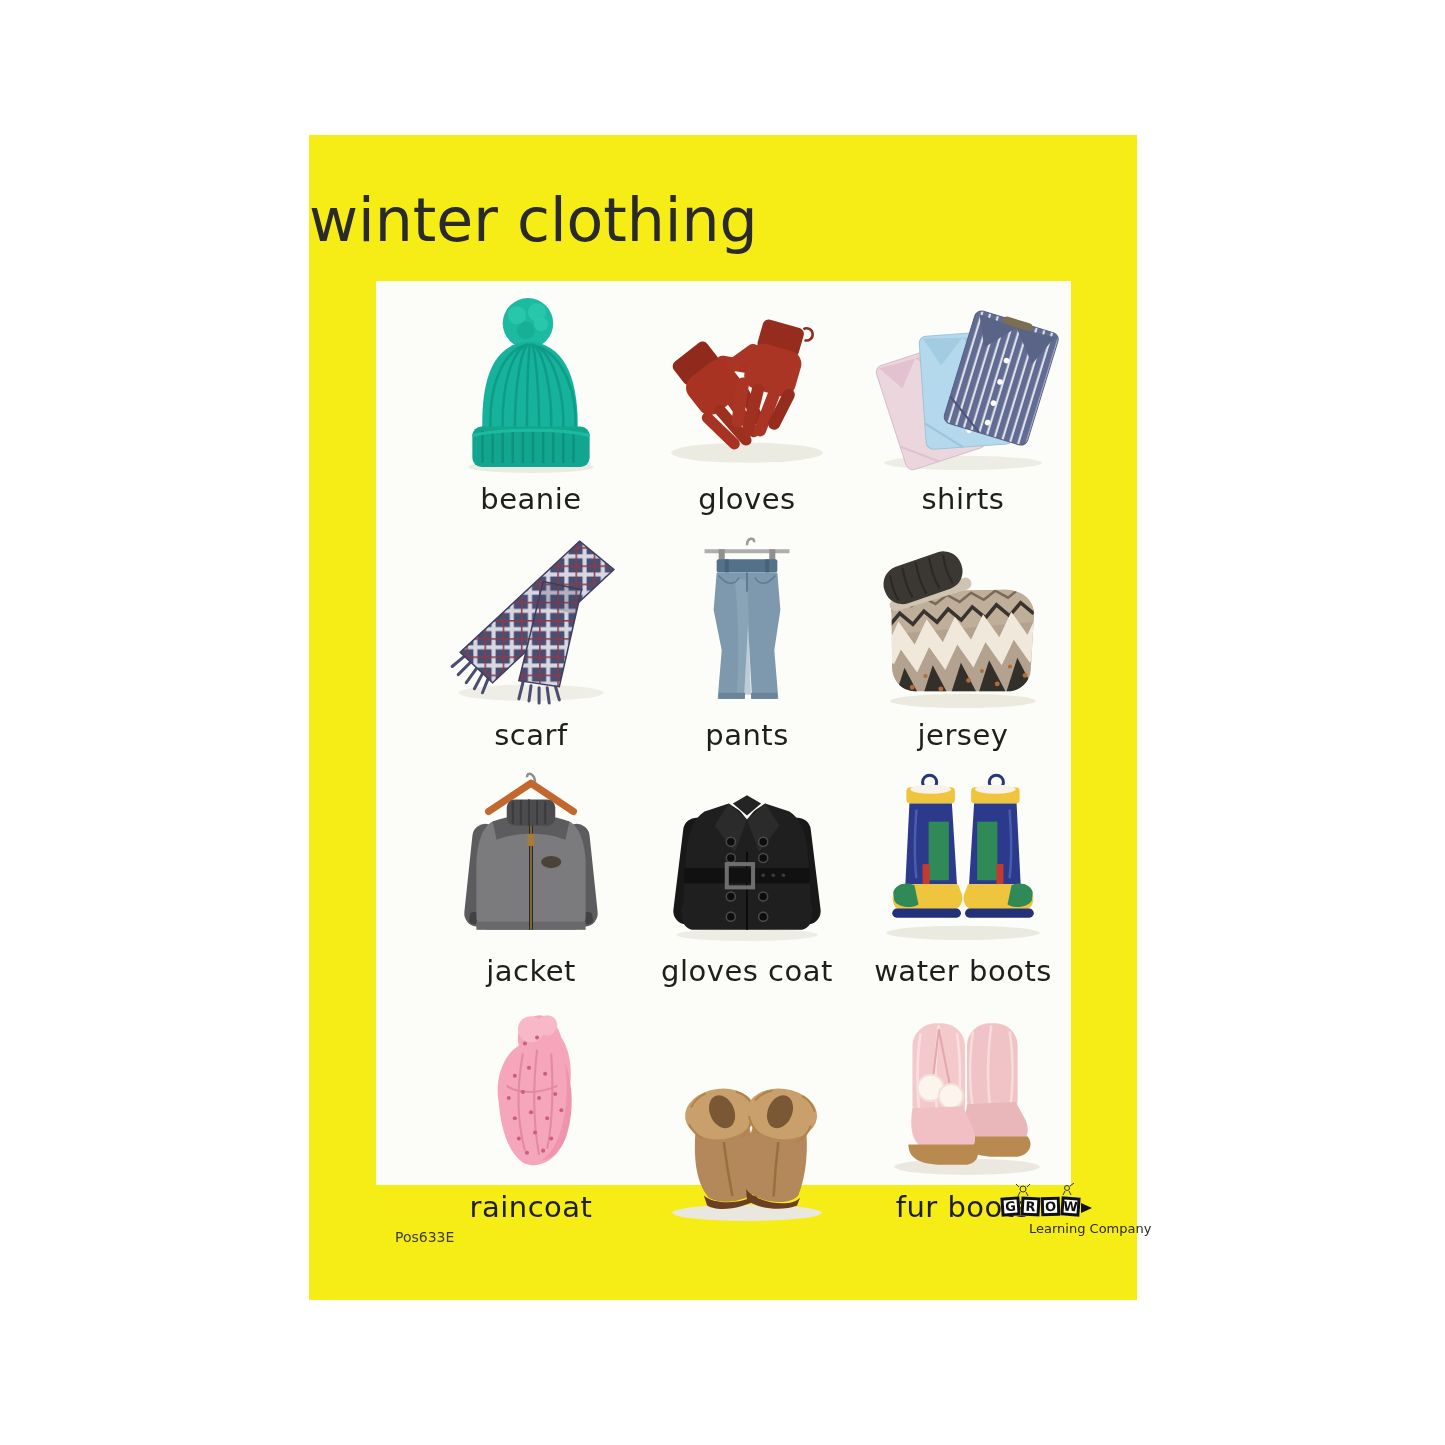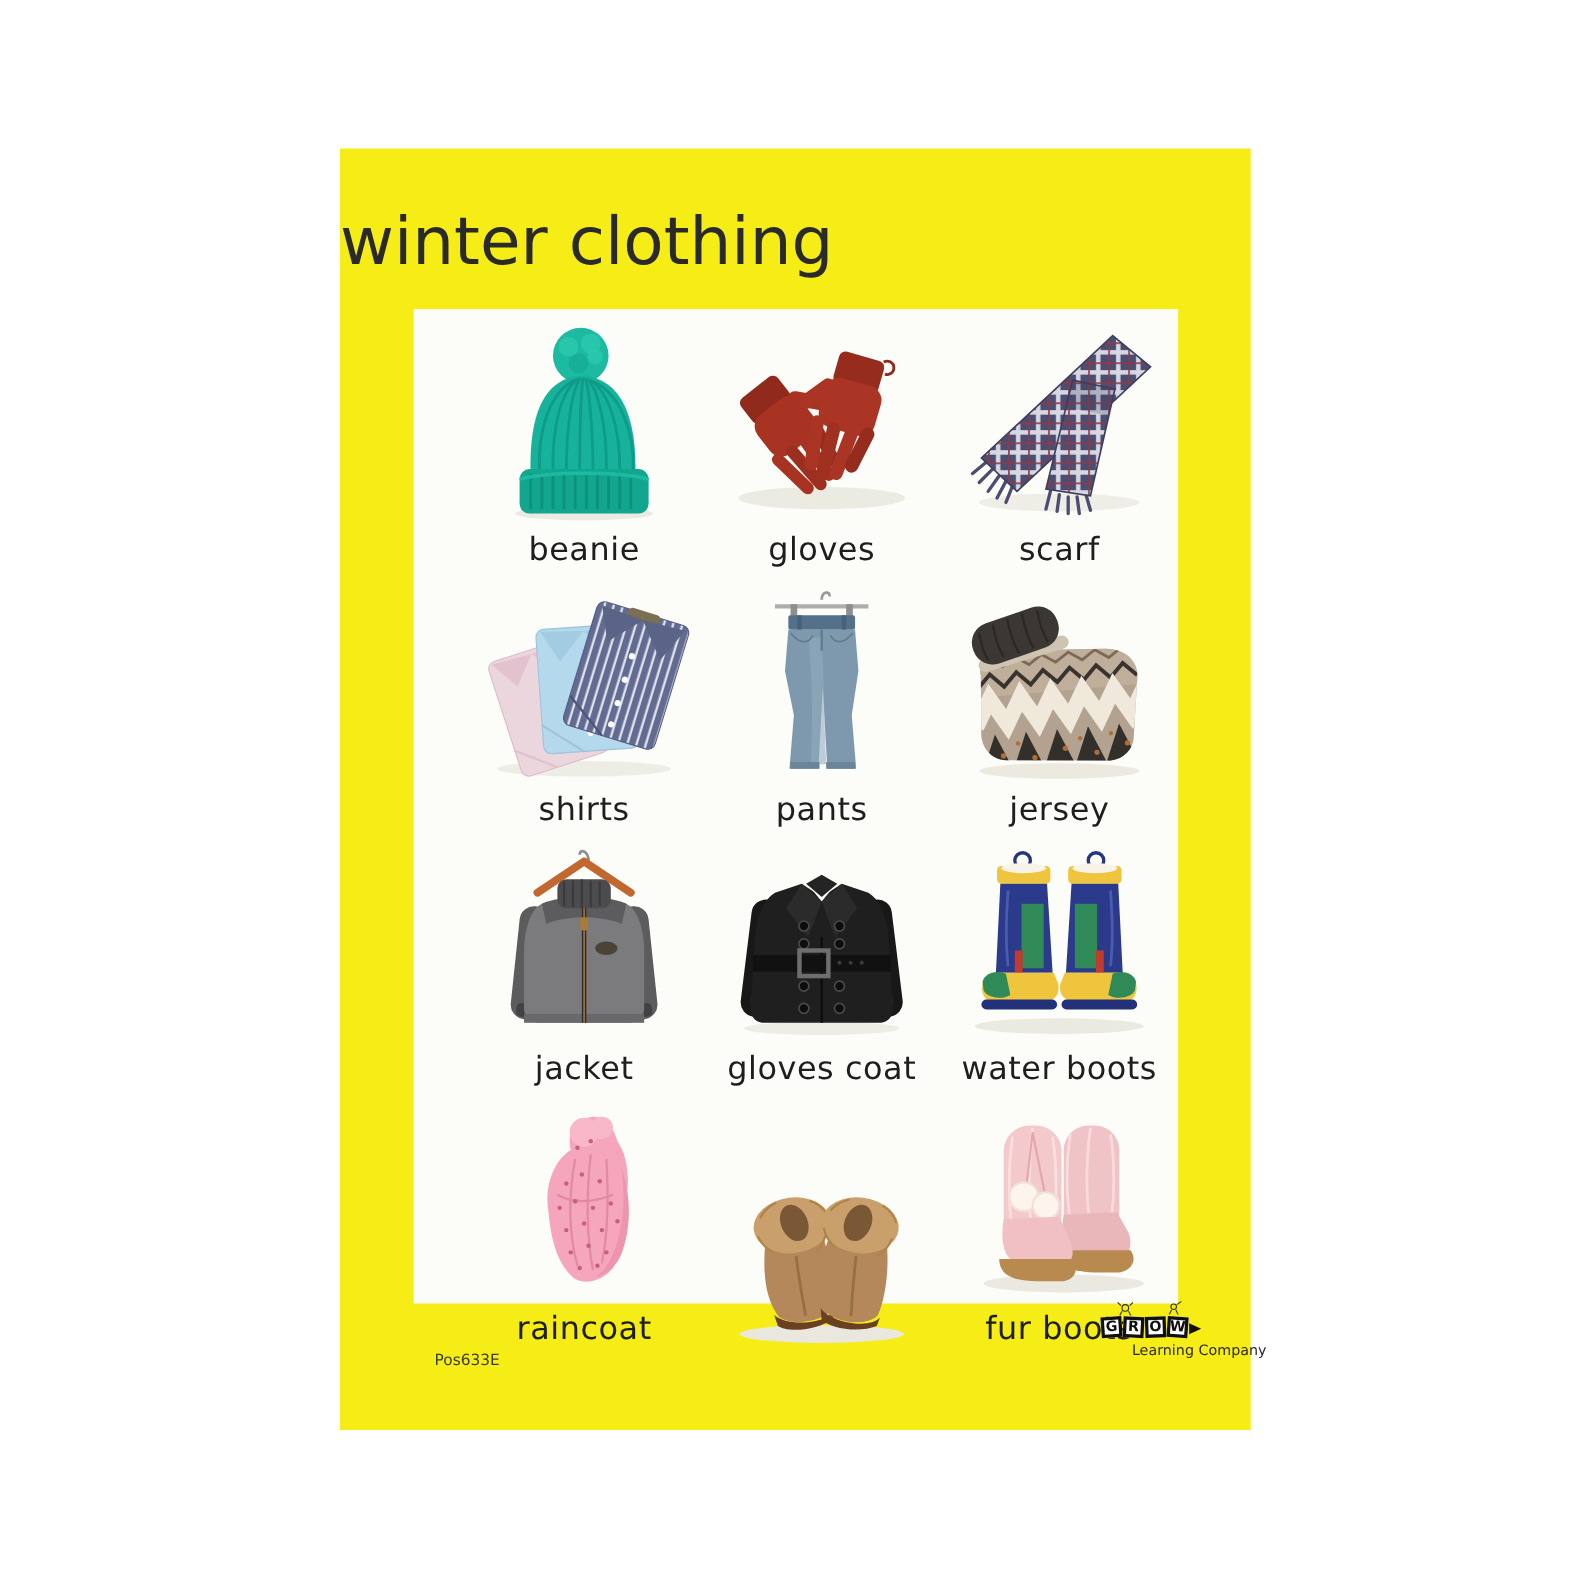--- a/index.html
+++ b/index.html
@@ -133,20 +133,66 @@
               </g>
             </svg>
           </div>
           <figcaption>gloves</figcaption>
         </figure>
 
         <figure class="cell">
           <div class="art">
             <svg viewBox="0 0 200 180">
               <defs>
+                <pattern id="stripes" patternUnits="userSpaceOnUse" width="8" height="8">
+                  <rect width="8" height="8" fill="#626c92"></rect>
+                  <rect x="5" width="2" height="8" fill="#e7e9f0"></rect>
+                </pattern>
+              </defs>
+              <ellipse cx="100" cy="168" rx="78" ry="7" fill="#eeede5"></ellipse>
+              <g transform="rotate(-18 70 115)">
+                <rect x="28" y="58" width="82" height="108" rx="7" fill="#ecd6de" stroke="#d9bcc8"></rect>
+                <polygon points="32,60 69,62 48,86" fill="#e2c2cf"></polygon>
+                <polygon points="106,60 69,62 90,88" fill="#e2c2cf"></polygon>
+                <circle cx="69" cy="92" r="2.6" fill="#ffffff"></circle>
+                  <circle cx="69" cy="112" r="2.6" fill="#ffffff"></circle>
+                <circle cx="69" cy="132" r="2.6" fill="#ffffff"></circle>
+                  <circle cx="69" cy="152" r="2.6" fill="#ffffff"></circle>
+                <path d="M28,140 L60,166" stroke="#dfc2ce" stroke-width="2" fill="none"></path>
+              </g>
+              <g transform="rotate(-4 104 95)">
+                <rect x="60" y="40" width="86" height="112" rx="7" fill="#b5d9ec" stroke="#9cc4da"></rect>
+                <polygon points="64,42 103,44 80,70" fill="#a3cce2"></polygon>
+                <polygon points="142,42 103,44 126,72" fill="#a3cce2"></polygon>
+                <circle cx="103" cy="76" r="2.6" fill="#ffffff"></circle>
+                  <circle cx="103" cy="96" r="2.6" fill="#ffffff"></circle>
+                <circle cx="103" cy="116" r="2.6" fill="#ffffff"></circle>
+                  <circle cx="103" cy="136" r="2.6" fill="#ffffff"></circle>
+                <path d="M60,126 L96,152" stroke="#9cc4da" stroke-width="2" fill="none"></path>
+              </g>
+              <g transform="rotate(17 138 80)">
+                <rect x="96" y="26" width="86" height="116" rx="7" fill="url(#stripes)" stroke="#545e83"></rect>
+                <rect x="124" y="24" width="30" height="10" rx="4" fill="#7a6f52"></rect>
+                <polygon points="100,30 139,32 114,60" fill="#596486"></polygon>
+                <polygon points="178,30 139,32 164,62" fill="#596486"></polygon>
+                <circle cx="139" cy="66" r="2.8" fill="#ffffff"></circle>
+                  <circle cx="139" cy="88" r="2.8" fill="#ffffff"></circle>
+                <circle cx="139" cy="110" r="2.8" fill="#ffffff"></circle>
+                  <circle cx="139" cy="130" r="2.8" fill="#ffffff"></circle>
+                <path d="M96,116 L134,142" stroke="#4d567a" stroke-width="2" fill="none"></path>
+              </g>
+            </svg>
+          </div>
+          <figcaption>shirts</figcaption>
+        </figure>
+
+        <figure class="cell">
+          <div class="art">
+            <svg viewBox="0 0 200 180">
+              <defs>
                 <pattern id="plaid" patternUnits="userSpaceOnUse" width="18" height="18">
                   <rect width="18" height="18" fill="#4b4e72"></rect>
                   <rect x="7" width="4" height="18" fill="#d8d8e2"></rect>
                   <rect y="7" width="18" height="4" fill="#d8d8e2"></rect>
                   <rect x="0" width="1.5" height="18" fill="#8a3b4a"></rect>
                   <rect y="0" width="18" height="1.5" fill="#8a3b4a"></rect>
                 </pattern>
               </defs>
               <ellipse cx="100" cy="162" rx="72" ry="8" fill="#efeee6"></ellipse>
               <g stroke="#4b4e72" stroke-width="3" stroke-linecap="round">
@@ -162,66 +208,20 @@
                   <path d="M100,155 L98,170"></path>
                   <path d="M108,157 L108,172"></path>
                 <path d="M116,157 L118,172"></path>
                   <path d="M124,155 L128,169"></path>
               </g>
               <polygon points="112,52 150,60 128,156 88,150" fill="url(#plaid)" stroke="#3c3f5e" stroke-width="1.5"></polygon>
               <path d="M112,52 L150,60 L144,84 L104,76 Z" fill="#3c3f5e" opacity="0.25"></path>
             </svg>
           </div>
           <figcaption>scarf</figcaption>
-        </figure>
-
-        <figure class="cell">
-          <div class="art">
-            <svg viewBox="0 0 200 180">
-              <defs>
-                <pattern id="stripes" patternUnits="userSpaceOnUse" width="8" height="8">
-                  <rect width="8" height="8" fill="#626c92"></rect>
-                  <rect x="5" width="2" height="8" fill="#e7e9f0"></rect>
-                </pattern>
-              </defs>
-              <ellipse cx="100" cy="168" rx="78" ry="7" fill="#eeede5"></ellipse>
-              <g transform="rotate(-18 70 115)">
-                <rect x="28" y="58" width="82" height="108" rx="7" fill="#ecd6de" stroke="#d9bcc8"></rect>
-                <polygon points="32,60 69,62 48,86" fill="#e2c2cf"></polygon>
-                <polygon points="106,60 69,62 90,88" fill="#e2c2cf"></polygon>
-                <circle cx="69" cy="92" r="2.6" fill="#ffffff"></circle>
-                  <circle cx="69" cy="112" r="2.6" fill="#ffffff"></circle>
-                <circle cx="69" cy="132" r="2.6" fill="#ffffff"></circle>
-                  <circle cx="69" cy="152" r="2.6" fill="#ffffff"></circle>
-                <path d="M28,140 L60,166" stroke="#dfc2ce" stroke-width="2" fill="none"></path>
-              </g>
-              <g transform="rotate(-4 104 95)">
-                <rect x="60" y="40" width="86" height="112" rx="7" fill="#b5d9ec" stroke="#9cc4da"></rect>
-                <polygon points="64,42 103,44 80,70" fill="#a3cce2"></polygon>
-                <polygon points="142,42 103,44 126,72" fill="#a3cce2"></polygon>
-                <circle cx="103" cy="76" r="2.6" fill="#ffffff"></circle>
-                  <circle cx="103" cy="96" r="2.6" fill="#ffffff"></circle>
-                <circle cx="103" cy="116" r="2.6" fill="#ffffff"></circle>
-                  <circle cx="103" cy="136" r="2.6" fill="#ffffff"></circle>
-                <path d="M60,126 L96,152" stroke="#9cc4da" stroke-width="2" fill="none"></path>
-              </g>
-              <g transform="rotate(17 138 80)">
-                <rect x="96" y="26" width="86" height="116" rx="7" fill="url(#stripes)" stroke="#545e83"></rect>
-                <rect x="124" y="24" width="30" height="10" rx="4" fill="#7a6f52"></rect>
-                <polygon points="100,30 139,32 114,60" fill="#596486"></polygon>
-                <polygon points="178,30 139,32 164,62" fill="#596486"></polygon>
-                <circle cx="139" cy="66" r="2.8" fill="#ffffff"></circle>
-                  <circle cx="139" cy="88" r="2.8" fill="#ffffff"></circle>
-                <circle cx="139" cy="110" r="2.8" fill="#ffffff"></circle>
-                  <circle cx="139" cy="130" r="2.8" fill="#ffffff"></circle>
-                <path d="M96,116 L134,142" stroke="#4d567a" stroke-width="2" fill="none"></path>
-              </g>
-            </svg>
-          </div>
-          <figcaption>shirts</figcaption>
         </figure>
 
         <figure class="cell">
           <div class="art">
             <svg viewBox="0 0 200 180">
               <path d="M100,16 C100,8 108,8 107,13" stroke="#9a9a9a" stroke-width="2.5" fill="none"></path>
               <line x1="58" y1="22" x2="142" y2="22" stroke="#aeaeae" stroke-width="4"></line>
               <rect x="72" y="20" width="6" height="12" fill="#8f8f8f"></rect>
               <rect x="122" y="20" width="6" height="12" fill="#8f8f8f"></rect>
               <rect x="70" y="30" width="60" height="13" rx="2" fill="#54718a"></rect>

